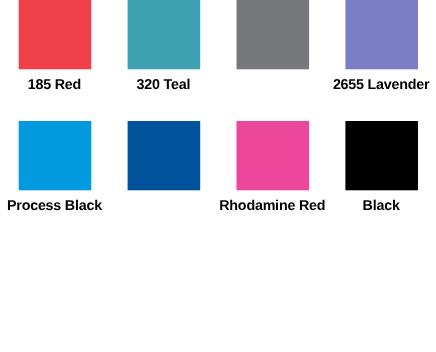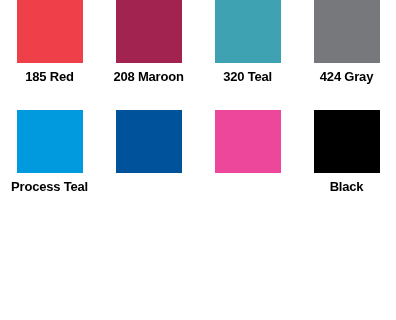--- a/index.html
+++ b/index.html
@@ -52,50 +52,50 @@
 </head>
 <body>
 
 <div id="swatch-grid">
 
   <div class="swatch-cell">
     <div class="swatch-chip" style="background-color: rgb(239, 64, 73);"></div>
     <div class="swatch-label">185 Red</div>
   </div>
 
-  <div class="swatch-cell">
-    <div class="swatch-chip" style="background-color: rgb(162, 34, 80);"></div>
-    <div class="swatch-label">208 Maroon</div>
-  </div>
 
 
   <div class="swatch-cell">
     <div class="swatch-chip" style="background-color: rgb(63, 162, 178);"></div>
     <div class="swatch-label">320 Teal</div>
   </div>
 
 
   <div class="swatch-cell">
     <div class="swatch-chip" style="background-color: rgb(119, 120, 123);"></div>
-    <div class="swatch-label">424 Gray</div>
   </div>
 
+  <div class="swatch-cell">
+    <div class="swatch-chip" style="background-color: rgb(123, 126, 196);"></div>
+    <div class="swatch-label">2655 Lavender</div>
+  </div>
 
 
   <div class="swatch-cell">
     <div class="swatch-chip" style="background-color: rgb(2, 154, 222);"></div>
-    <div class="swatch-label">Process Teal</div>
+    <div class="swatch-label">Process Black</div>
   </div>
 
   <div class="swatch-cell">
     <div class="swatch-chip" style="background-color: rgb(0, 83, 155);"></div>
   </div>
 
   <div class="swatch-cell">
     <div class="swatch-chip" style="background-color: rgb(237, 71, 156);"></div>
+    <div class="swatch-label">Rhodamine Red</div>
   </div>
 
   <div class="swatch-cell">
     <div class="swatch-chip" style="background-color: rgb(0, 0, 0);"></div>
     <div class="swatch-label">Black</div>
   </div>
 
 </div>
 
 </body></html>

